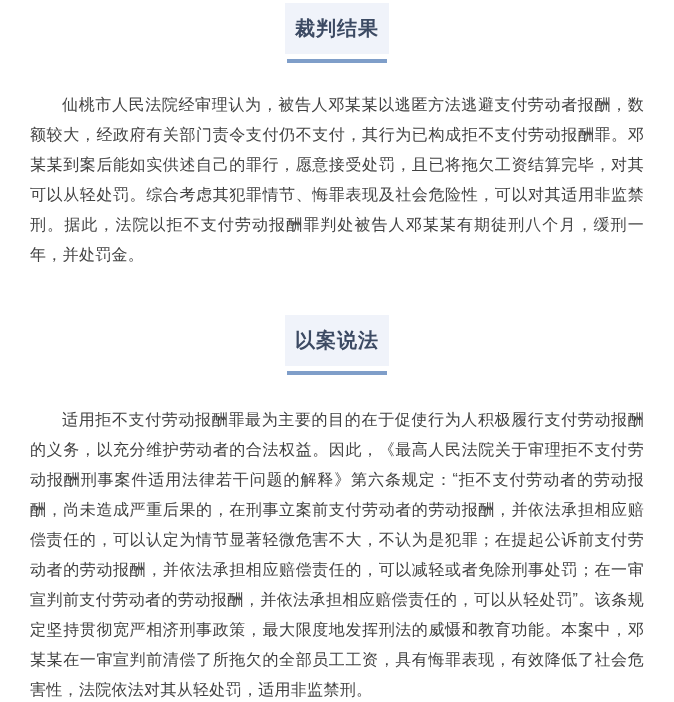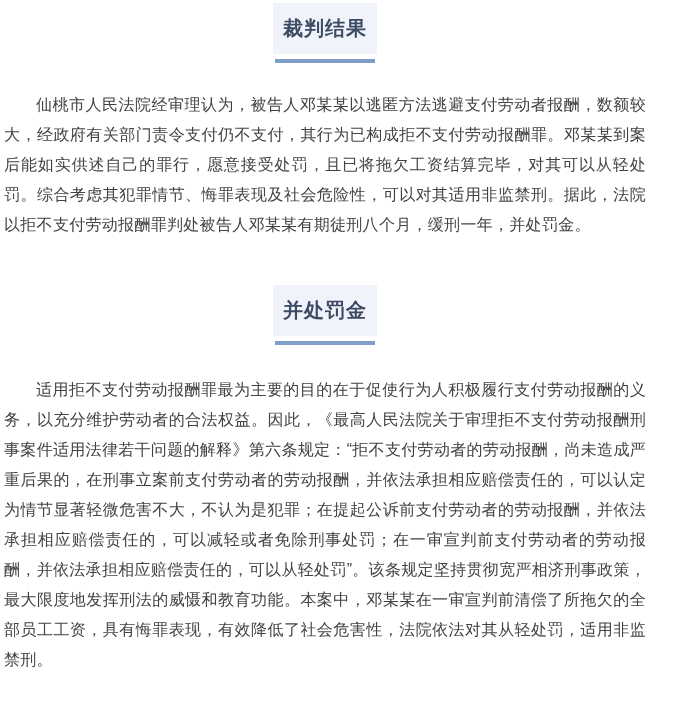--- a/index.html
+++ b/index.html
@@ -6,22 +6,23 @@
     margin: 0;
     padding: 0;
     background: #ffffff;
     width: 674px;
     font-family: "Liberation Sans", "DejaVu Sans", sans-serif;
   }
   .doc {
     width: 650px;
     height: 702px;
     box-sizing: border-box;
-    padding: 0 4px;
+    padding: 0 18px;
     overflow: hidden;
+    margin-left: 12px;
   }
   .header-wrap {
     text-align: center;
   }
   .header-wrap.first { margin-top: 3px; }
   .header-wrap.second { margin-top: 45px; }
   .header-box {
     display: inline-block;
     background: #f0f3fa;
     padding: 12px 10px;
@@ -62,20 +63,20 @@
         <span class="header-title">裁判结果</span>
       </div>
       <div class="header-bar"></div>
     </div>
     <p class="body-text first">仙桃市人民法院经审理认为，被告人邓某某以逃匿方法逃避支付劳动者报酬，数额较大，经政府有关部门责令支付仍不支付，其行为已构成拒不支付劳动报酬罪。邓某某到案后能如实供述自己的罪行，愿意接受处罚，且已将拖欠工资结算完毕，对其可以从轻处罚。综合考虑其犯罪情节、悔罪表现及社会危险性，可以对其适用非监禁刑。据此，法院以拒不支付劳动报酬罪判处被告人邓某某有期徒刑八个月，缓刑一年，并处罚金。</p>
   </section>
 
   <section>
     <div class="header-wrap second">
       <div class="header-box">
-        <span class="header-title">并处罚金</span>
+        <span class="header-title">以案说法</span>
       </div>
       <div class="header-bar"></div>
     </div>
     <p class="body-text second">适用拒不支付劳动报酬罪最为主要的目的在于促使行为人积极履行支付劳动报酬的义务，以充分维护劳动者的合法权益。因此，《最高人民法院关于审理拒不支付劳动报酬刑事案件适用法律若干问题的解释》第六条规定：“拒不支付劳动者的劳动报酬，尚未造成严重后果的，在刑事立案前支付劳动者的劳动报酬，并依法承担相应赔偿责任的，可以认定为情节显著轻微危害不大，不认为是犯罪；在提起公诉前支付劳动者的劳动报酬，并依法承担相应赔偿责任的，可以减轻或者免除刑事处罚；在一审宣判前支付劳动者的劳动报酬，并依法承担相应赔偿责任的，可以从轻处罚”。该条规定坚持贯彻宽严相济刑事政策，最大限度地发挥刑法的威慑和教育功能。本案中，邓某某在一审宣判前清偿了所拖欠的全部员工工资，具有悔罪表现，有效降低了社会危害性，法院依法对其从轻处罚，适用非监禁刑。</p>
   </section>
 
 </div>
 
 </body></html>

